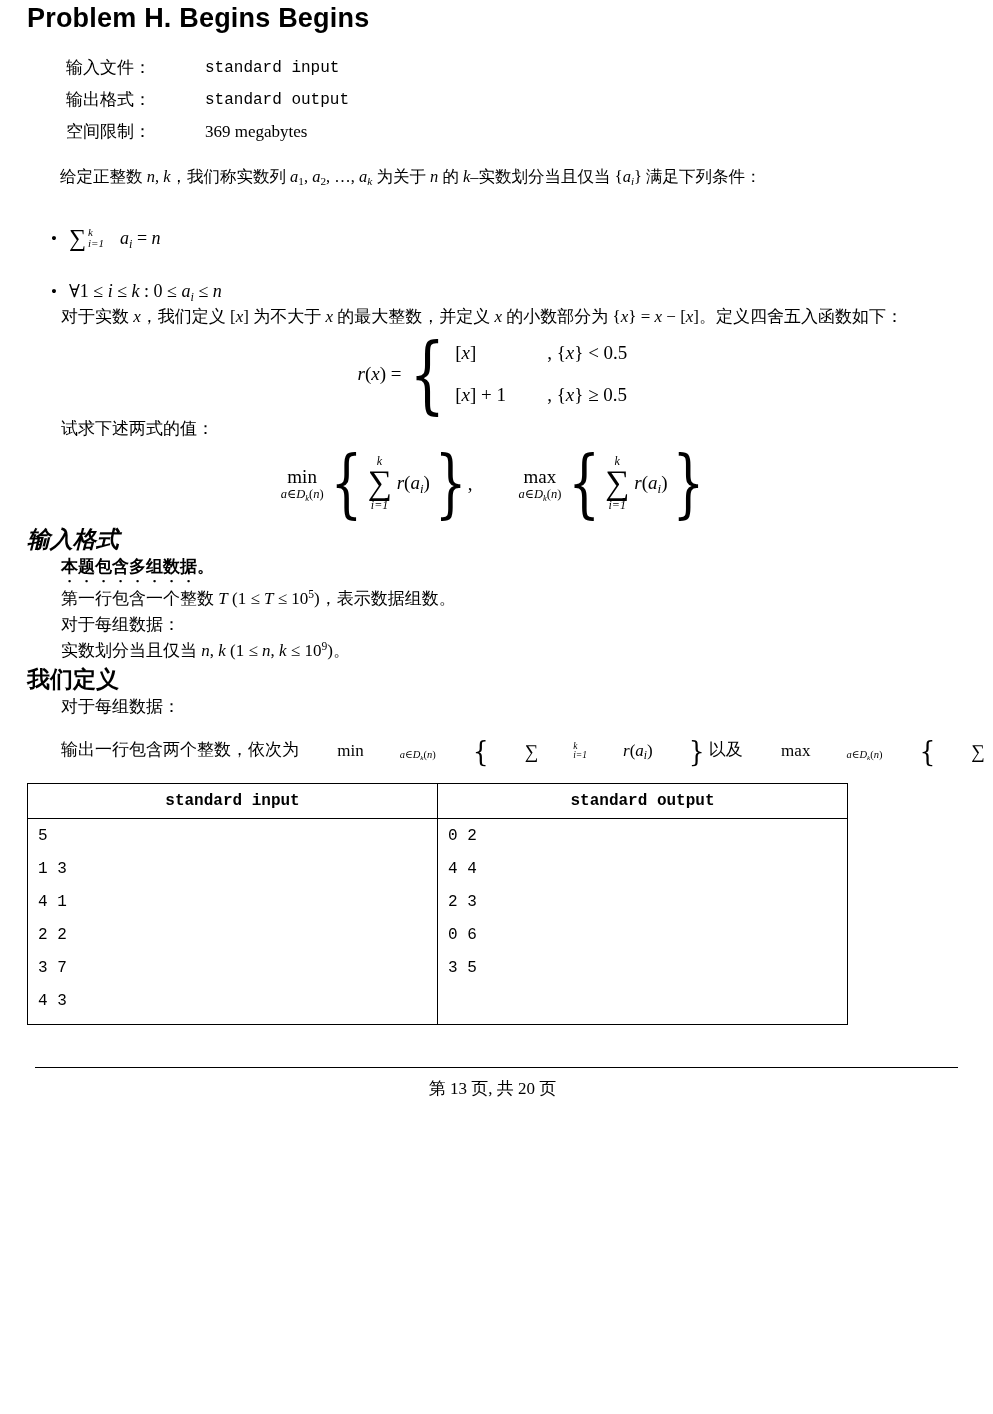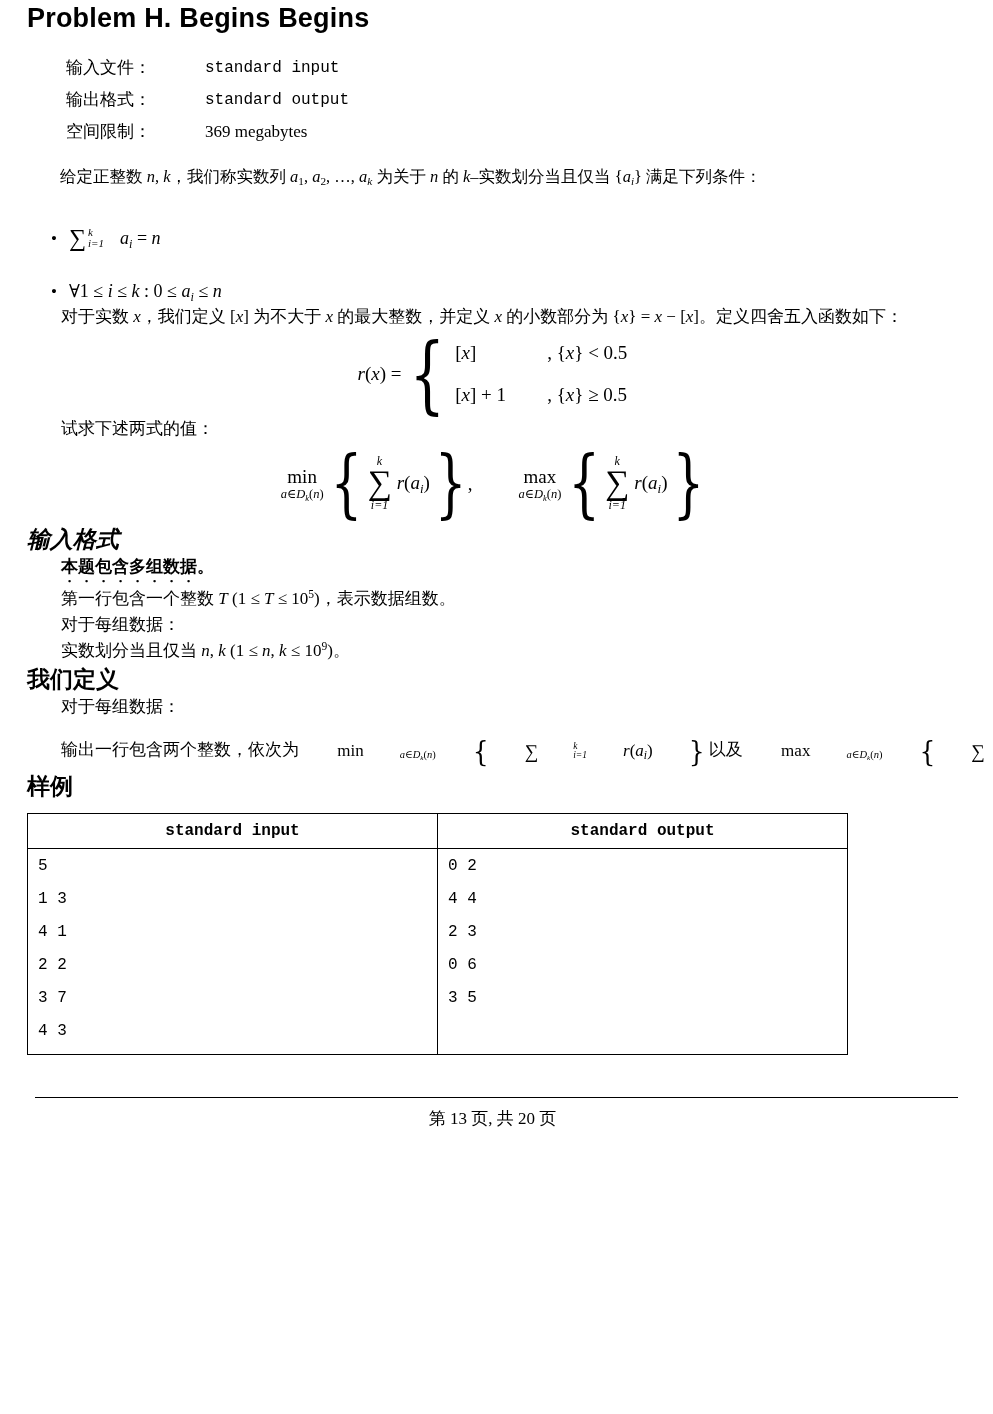--- a/index.html
+++ b/index.html
@@ -210,21 +210,20 @@
         <span class="isum">
           <span class="isigma">∑</span>
           <span class="ilims">
             <span>k</span>
             <span>i=1</span>
           </span>
         </span>
       </span>
   </p>
 
-  <h2 class="sect mt-samples">样例</h2>
 
   <table class="sample">
     <colgroup>
         <col style="width:50%">
         <col style="width:50%">
       </colgroup>
     <thead>
       <tr>
         <th>standard input</th>
         <th>standard output</th>

